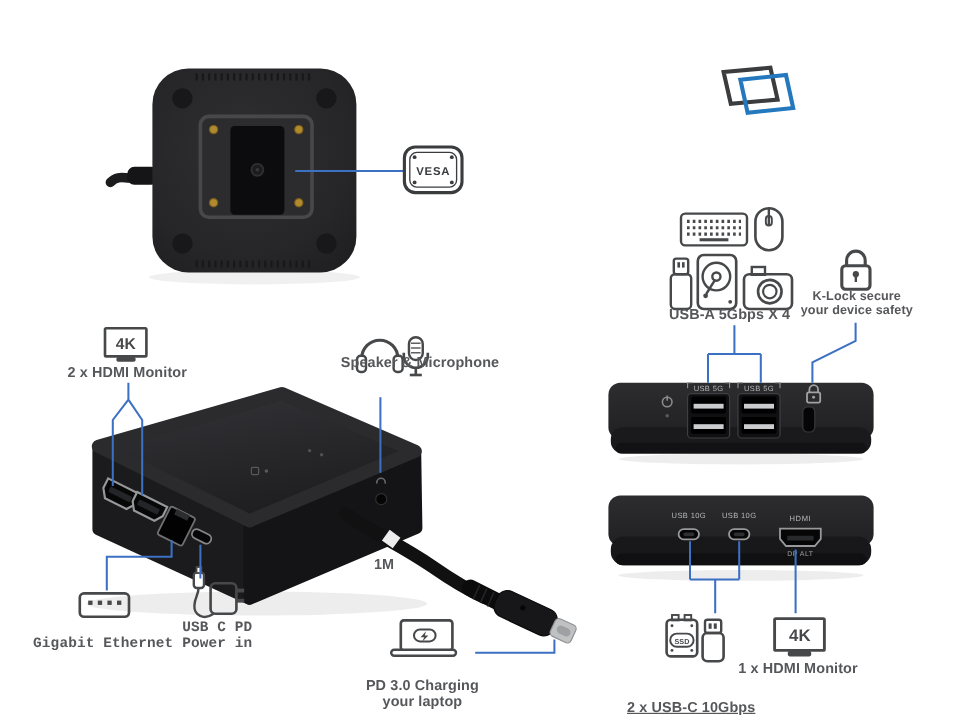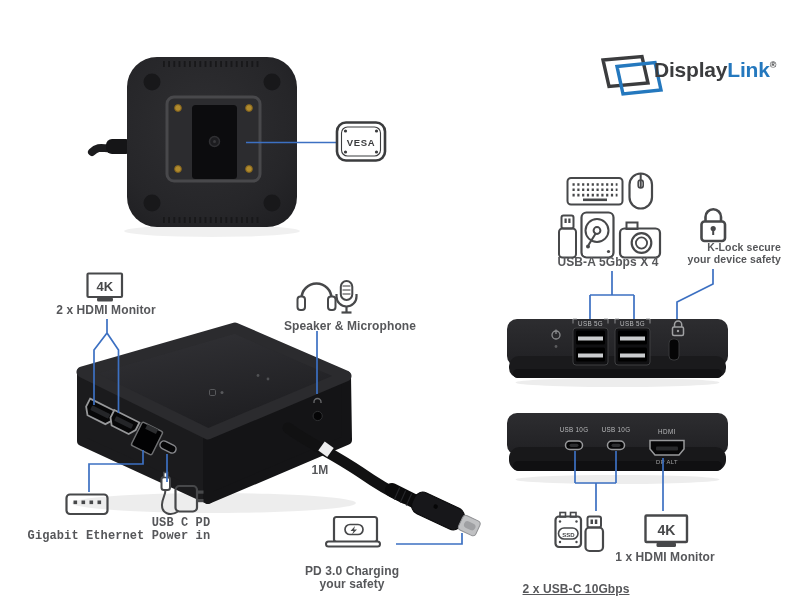--- a/index.html
+++ b/index.html
@@ -315,35 +315,34 @@
     <path d="M143,450 V464 H89 V492"></path>
     <line x1="167" y1="454" x2="167" y2="482"></line>
     <path d="M396,544 H462 V533"></path>
     <path d="M612,271 V295 M590,295 H634 M590,295 V319 M634,295 V319"></path>
     <path d="M713,269 V284 L677,302 V319"></path>
     <path d="M575,451 V483 M616,451 V483 M575,483 H616 M596,483 V511"></path>
     <line x1="663" y1="458" x2="663" y2="511"></line>
   </g>
 </svg>
 
-<div id="wordmark"><span>Display</span><span class="lnk">Link</span><sup>®</sup></div>
 
 <div class="lbl" style="left:40px;top:304px;width:132px;">2 x HDMI Monitor</div>
-<div class="lbl" style="left:280px;top:320px;width:140px;">Speaker &amp; Microphone</div>
+<div class="lbl" style="left:280px;top:296px;width:140px;">Speaker &amp; Microphone</div>
 <div class="lbl" style="left:26px;top:530px;width:120px;font-family:Liberation Mono, monospace;">Gigabit Ethernet</div>
 <div class="lbl" style="left:131px;top:517px;width:100px;font-family:Liberation Mono, monospace;">
   <div>USB C PD</div>
   <div>Power in</div>
 </div>
 <div class="lbl" style="left:303px;top:464px;width:34px;">1M</div>
 <div class="lbl" style="left:290px;top:553px;width:124px;margin-top:12px;">
   <div>PD 3.0 Charging</div>
-  <div>your safety</div>
+  <div>your laptop</div>
 </div>
 <div class="lbl" style="left:536px;top:256px;width:144px;">USB-A 5Gbps X 4</div>
-<div class="lbl" style="left:647px;top:242px;width:134px;font-size:10.5px;line-height:11.5px;text-align:right;">
+<div class="lbl" style="left:647px;top:242px;width:134px;font-size:10.5px;line-height:11.5px;">
   <div>K-Lock secure</div>
   <div>your device safety</div>
 </div>
 <div class="lbl" style="left:504px;top:583px;width:144px;text-decoration:underline;">2 x USB-C 10Gbps</div>
 <div class="lbl" style="left:599px;top:551px;width:132px;">1 x HDMI Monitor</div>
 
 </div>
 
 </body></html>

